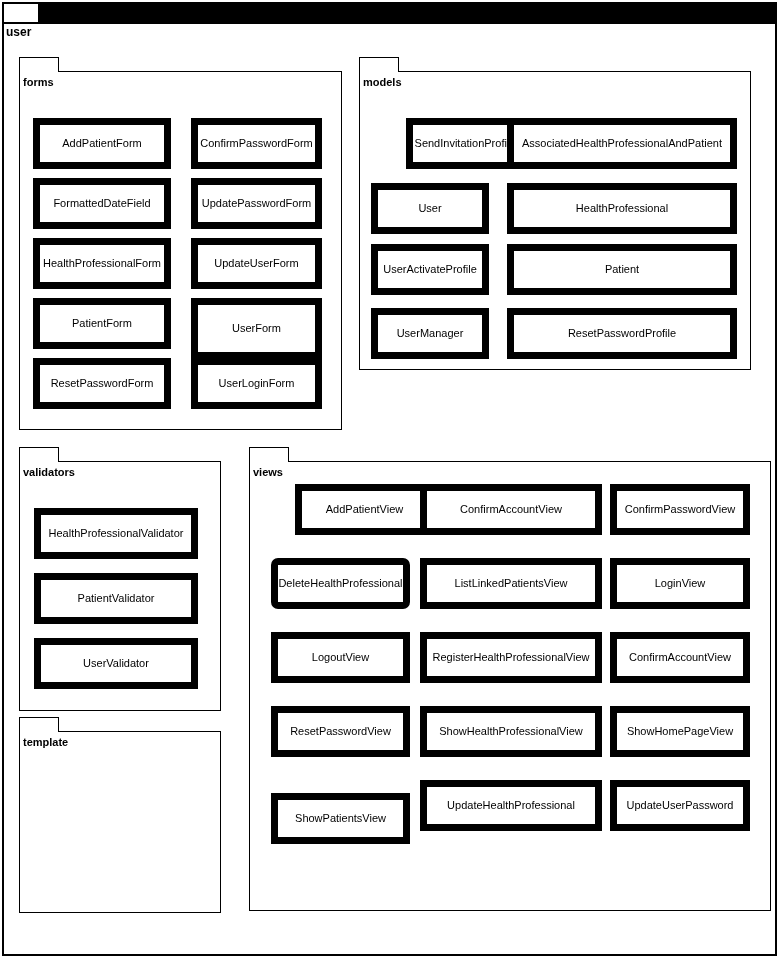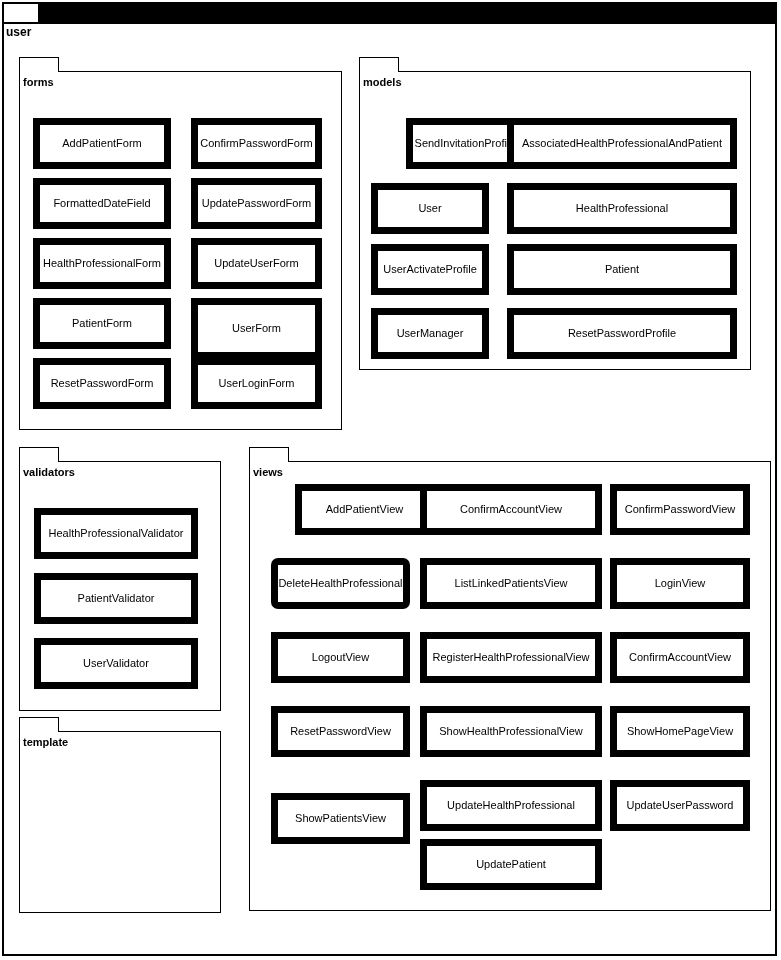--- a/index.html
+++ b/index.html
@@ -214,16 +214,15 @@
     <div class="cls" style="left:361px; top:185px; width:140px; height:51px;">ConfirmAccountView</div>
 
     <div class="cls" style="left:22px; top:259px; width:139px; height:51px;">ResetPasswordView</div>
     <div class="cls" style="left:171px; top:259px; width:182px; height:51px;">ShowHealthProfessionalView</div>
     <div class="cls" style="left:361px; top:259px; width:140px; height:51px;">ShowHomePageView</div>
 
     <div class="cls" style="left:22px; top:333px; width:139px; height:51px;margin-top:13px;">ShowPatientsView</div>
     <div class="cls" style="left:171px; top:333px; width:182px; height:51px;">UpdateHealthProfessional</div>
     <div class="cls" style="left:361px; top:333px; width:140px; height:51px;">UpdateUserPassword</div>
 
-    <div class="cls" style="left:171px; top:392px; width:182px; height:51px;">UpdatePatient</div>
   </div>
 
 </div>
 
 </body></html>

